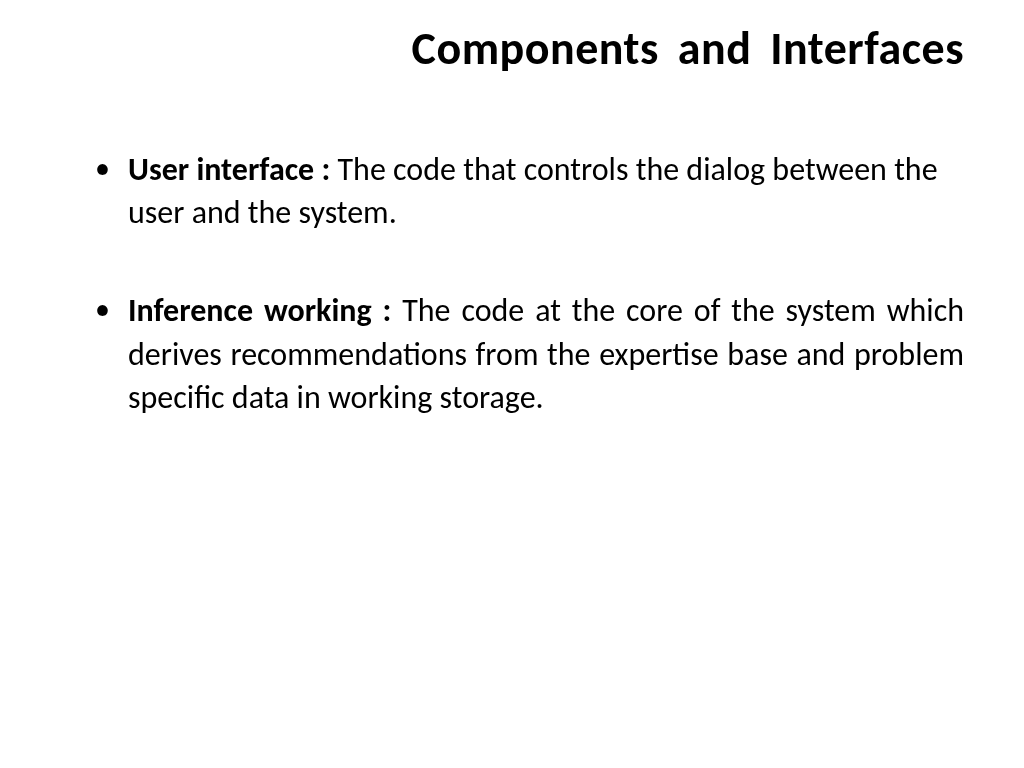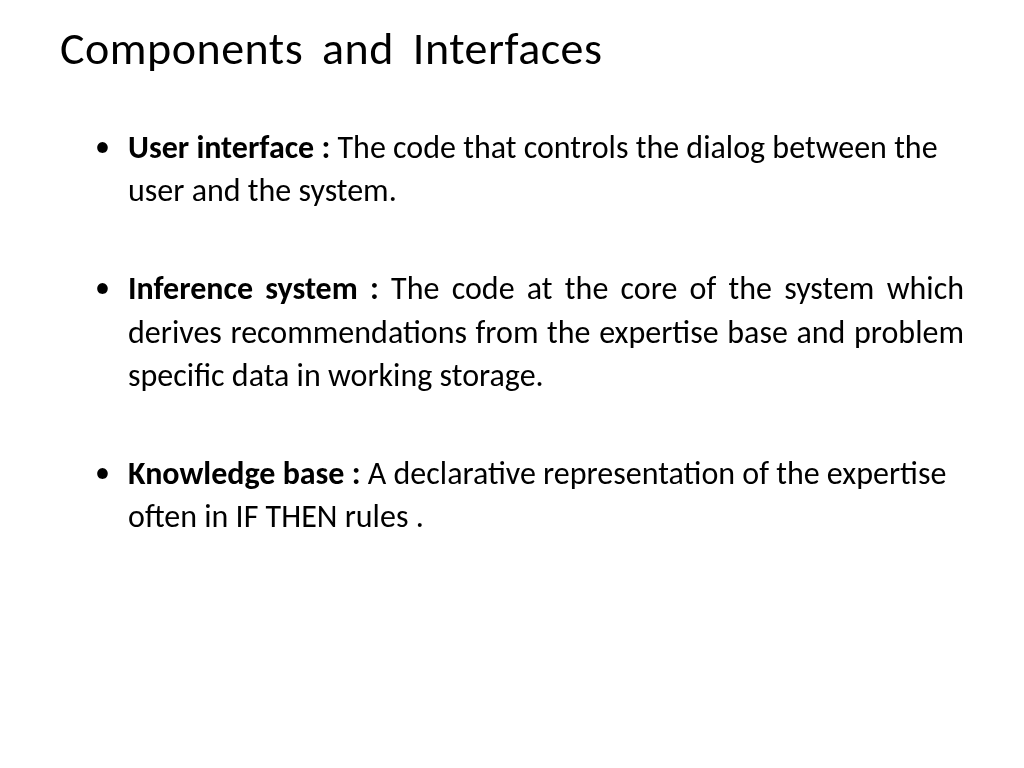--- a/index.html
+++ b/index.html
@@ -11,23 +11,23 @@
       width: 1024px;
       height: 768px;
       background: #ffffff;
       font-family: Calibri, "Segoe UI", Arial, sans-serif;
       color: #000000;
       padding: 20px 60px 40px 60px;
       overflow: hidden;
     }
     .title {
       font-size: 46px;
-      font-weight: normal;
-      text-align: left;
-      margin-bottom: 50px;
+      font-weight: bold;
+      text-align: right;
+      margin-bottom: 72px;
       letter-spacing: 0.5px;
       word-spacing: 8px;
     }
     .bullet-list {
       list-style: none;
       padding-left: 40px;
     }
     .bullet-item {
       position: relative;
       font-size: 32px;
@@ -53,18 +53,15 @@
 </head>
 <body>
 
 <h1 class="title">Components  and  Interfaces</h1>
 
 <ul class="bullet-list">
   <li class="bullet-item">
     <span class="term">User interface : </span><span>The  code that controls the dialog between the user and  the  system.</span>
   </li>
   <li class="bullet-item justified">
-    <span class="term">Inference system : </span><span>The code at the core of the system which derives recommendations from the expertise base and problem specific  data  in working  storage.</span>
-  </li>
-  <li class="bullet-item">
-    <span class="term">Knowledge base : </span><span>A declarative representation of the expertise  often  in  IF THEN  rules .</span>
+    <span class="term">Inference working : </span><span>The code at the core of the system which derives recommendations from the expertise base and problem specific  data  in working  storage.</span>
   </li>
 </ul>
 
 </body></html>

